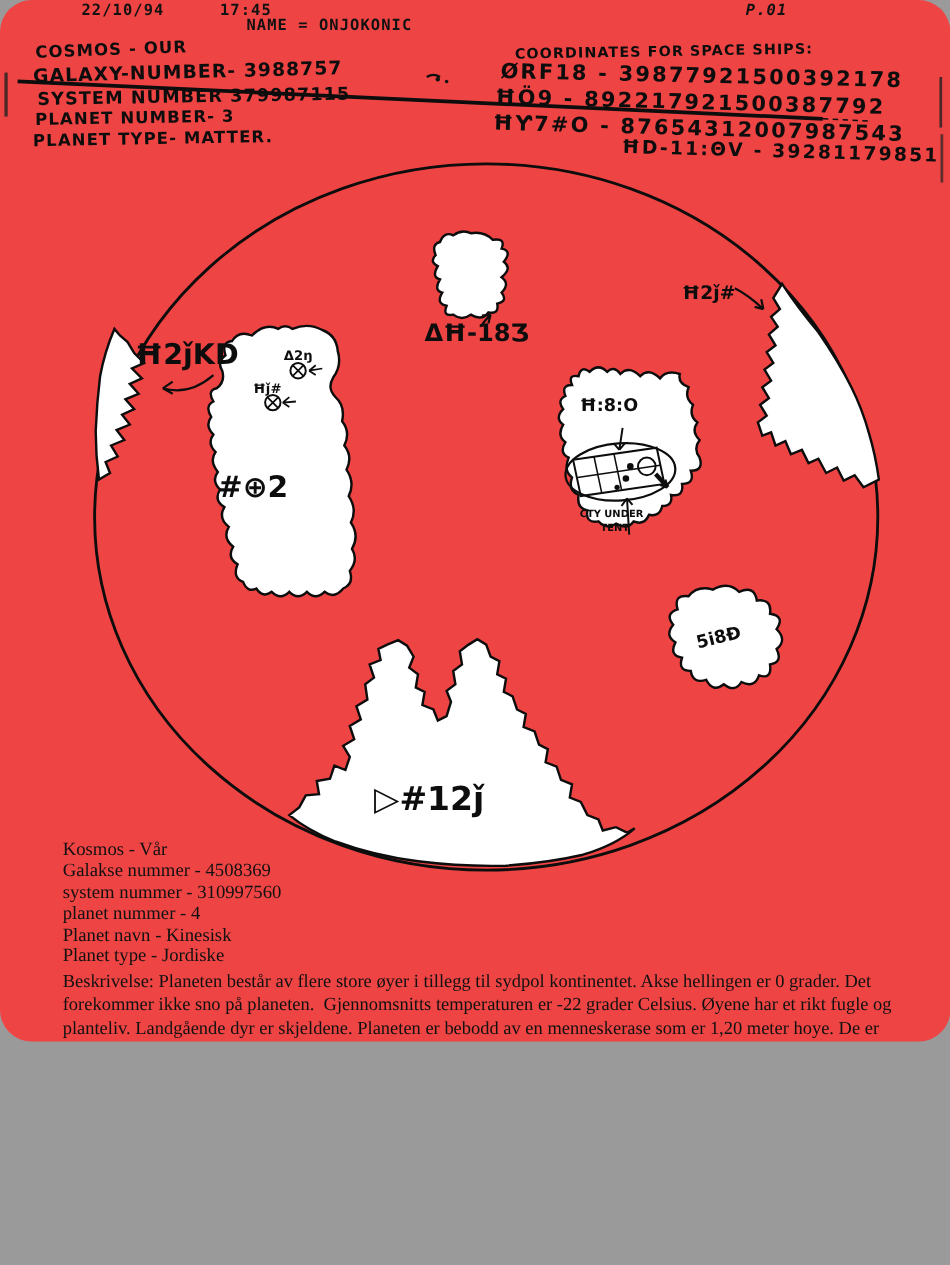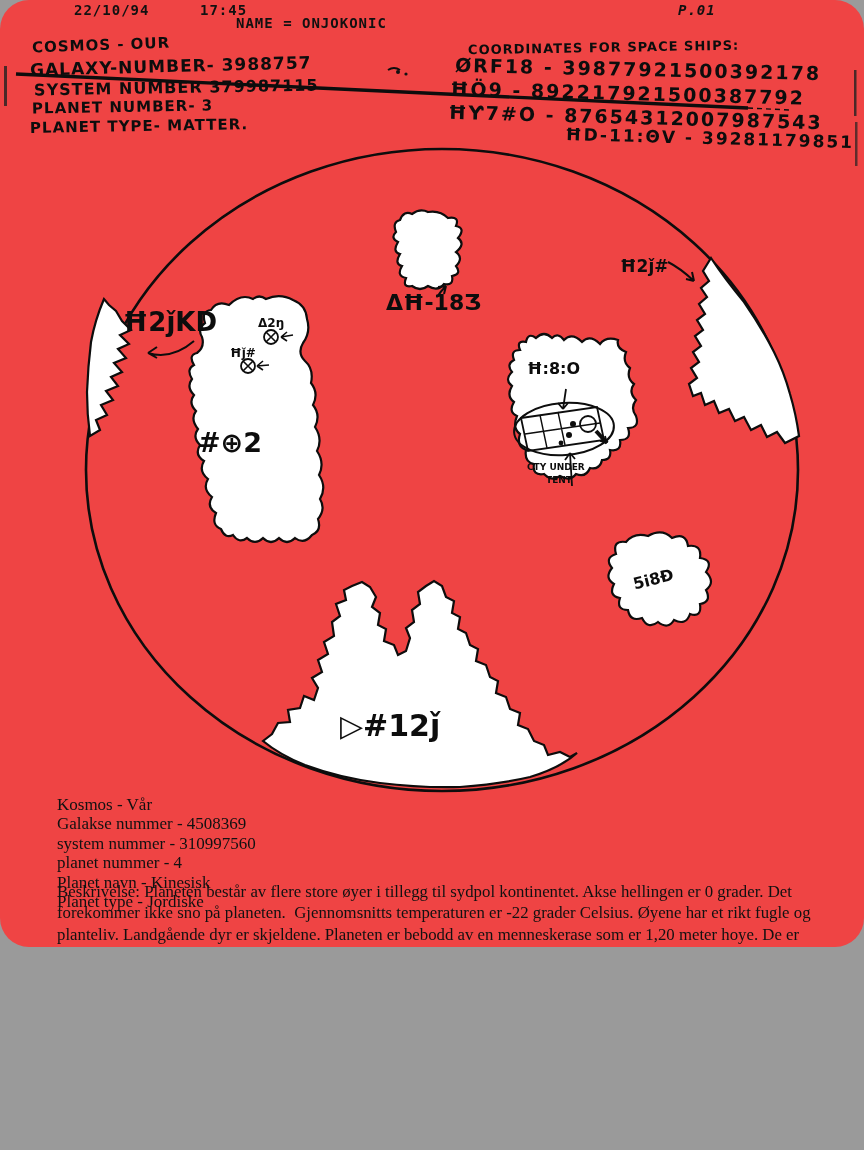--- a/index.html
+++ b/index.html
@@ -11,40 +11,40 @@
     position:absolute;font-family:"DejaVu Sans Mono",monospace;
     font-weight:700;font-size:14px;letter-spacing:1px;white-space:nowrap;
   }
   .hw{
     position:absolute;font-family:"DejaVu Sans",sans-serif;font-weight:700;
     white-space:nowrap;color:#0d0d0d;
   }
   .hw-info{font-size:15px;letter-spacing:1px;}
   .coord{font-size:19px;letter-spacing:2px;}
   .typed{
-    position:absolute;left:57px;top:762px;font-size:17px;line-height:19.4px;margin-top:33px;
+    position:absolute;left:57px;top:762px;font-size:17px;line-height:19.4px;
   }
   .typed div{white-space:nowrap;}
   .desc{
     position:absolute;left:57px;top:881px;width:766px;
     font-size:16.8px;line-height:21.4px;white-space:pre-wrap;
   }
   svg{position:absolute;left:0;top:0;}
   .ln{stroke:#0d0d0d;fill:none;}
   .land{stroke:#0d0d0d;fill:#ffffff;}
   .hs{font-family:"DejaVu Sans",sans-serif;font-weight:700;fill:#0d0d0d;}
 </style>
 </head>
 <body>
 
 <div class="page">
 
   <div class="fax" style="left:74px;top:2px;">22/10/94</div>
   <div class="fax" style="left:200px;top:2px;">17:45</div>
-  <div class="fax" style="left:212px;top:15px;padding-left:24px;">NAME = ONJOKONIC</div>
+  <div class="fax" style="left:200px;top:15px;padding-left:24px;">NAME = ONJOKONIC</div>
   <div class="fax" style="left:678px;top:2px;font-style:italic;">P.01</div>
 
   <div class="hw hw-info" style="left:32px;top:36px;transform:rotate(-2deg);">COSMOS - OUR</div>
   <div class="hw hw-info" style="left:30px;top:56px;font-size:17px;transform:rotate(-1.5deg);">GALAXY-NUMBER- 3988757</div>
   <div class="hw hw-info" style="left:34px;top:78px;font-size:16px;transform:rotate(-1deg);">SYSTEM NUMBER 379987115</div>
   <div class="hw hw-info" style="left:32px;top:98px;transform:rotate(-1deg);">PLANET NUMBER- 3</div>
   <div class="hw hw-info" style="left:30px;top:117px;transform:rotate(-1deg);">PLANET TYPE- MATTER.</div>
 
   <div class="hw" style="left:468px;top:40px;font-size:13px;letter-spacing:1px;transform:rotate(-1deg);">COORDINATES FOR SPACE SHIPS:</div>
   <div class="hw coord" style="left:455px;top:58px;transform:rotate(1.3deg);">ØRF18 - 39877921500392178</div>

